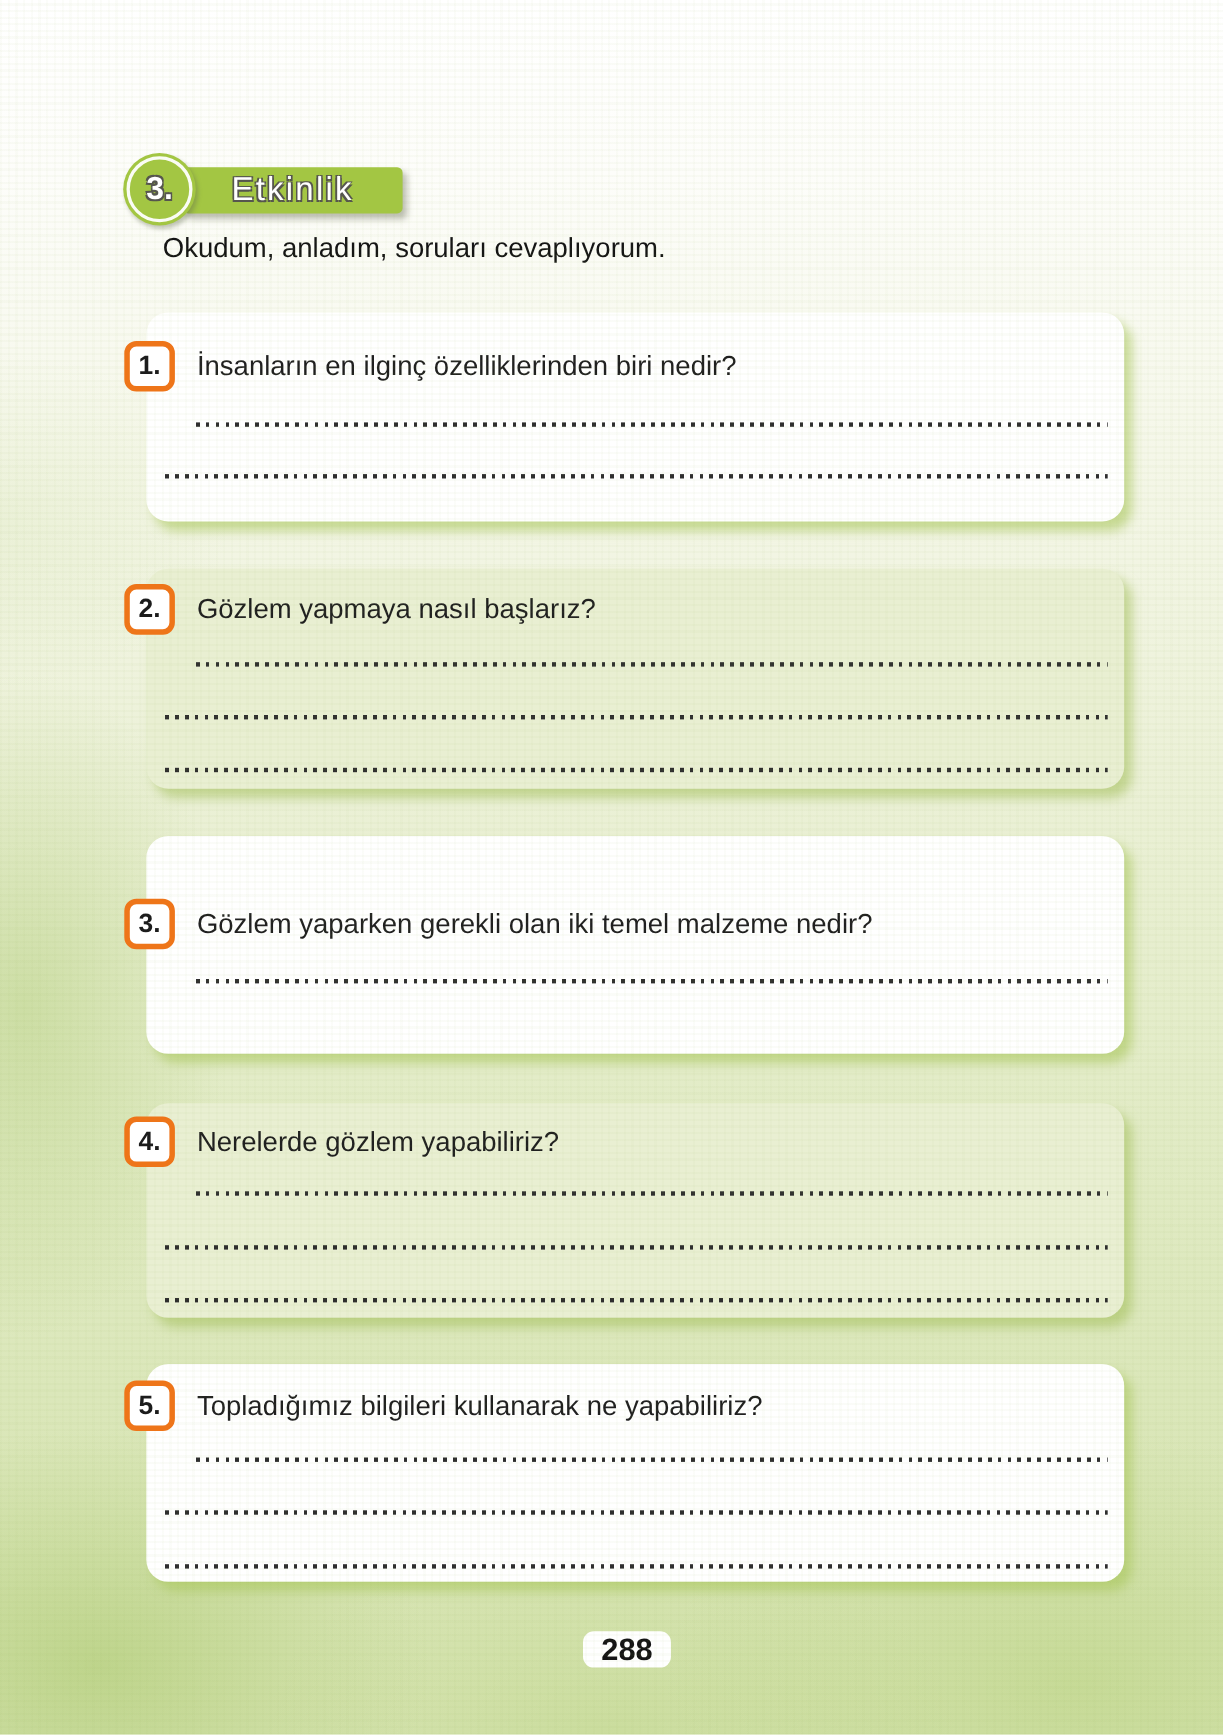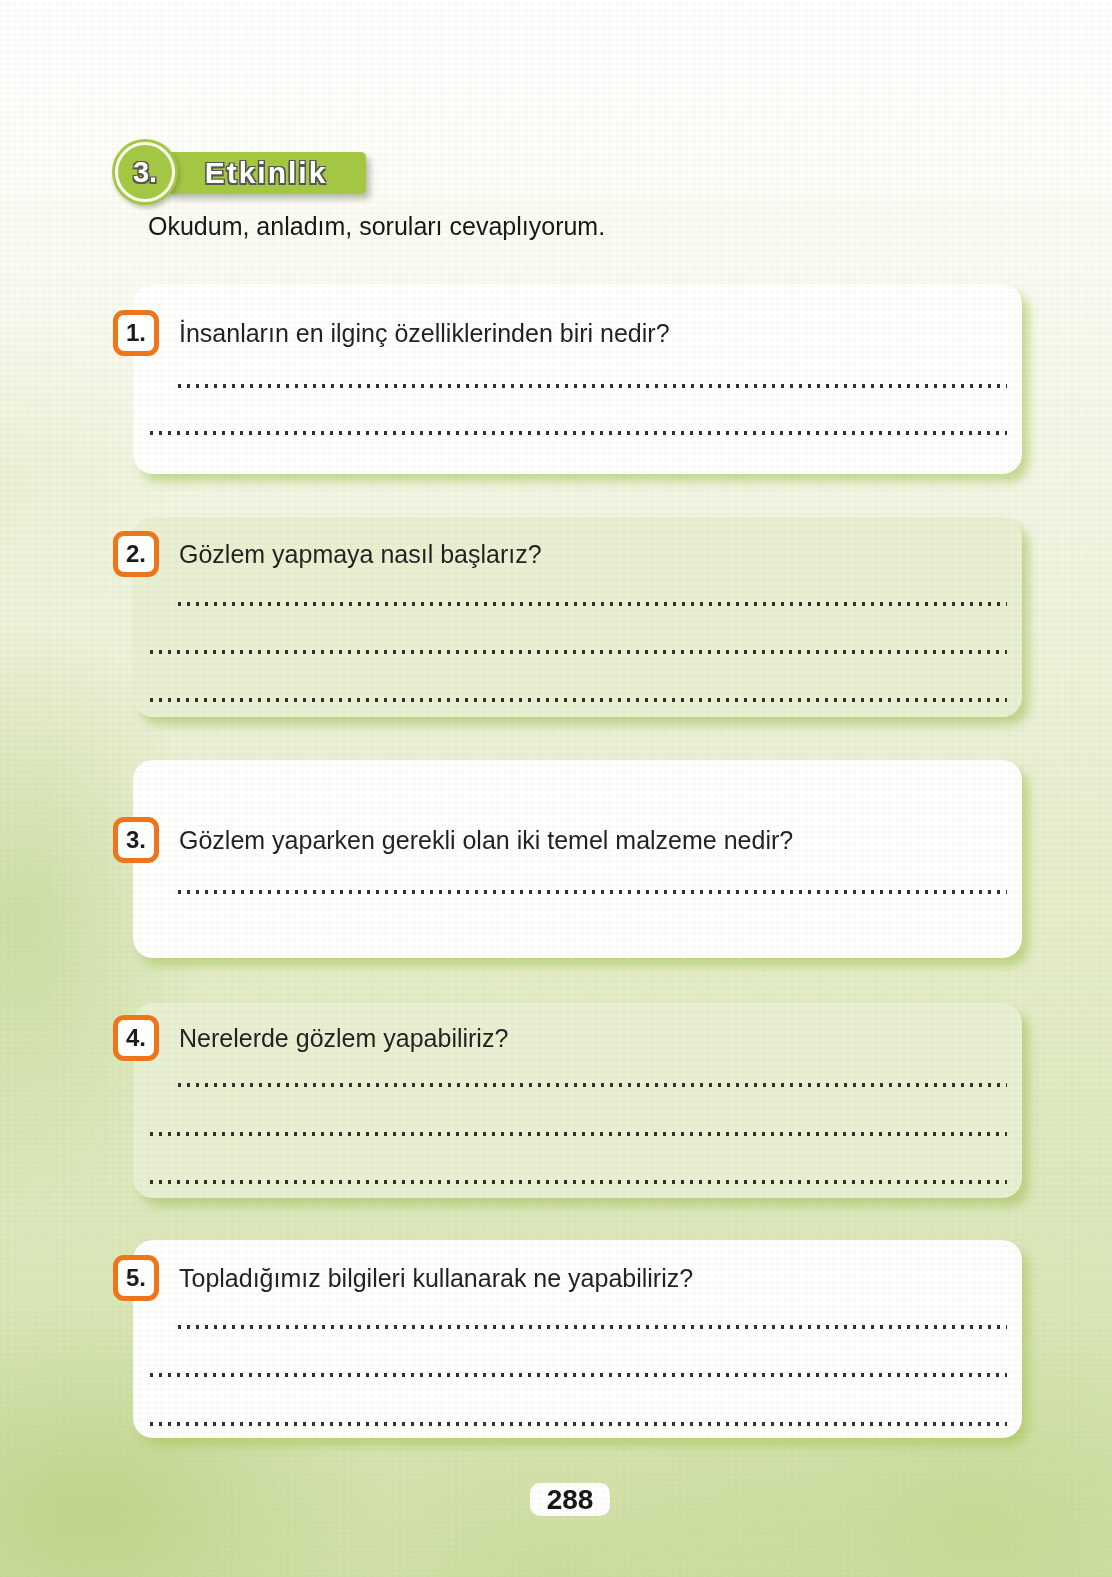--- a/index.html
+++ b/index.html
@@ -25,21 +25,21 @@
   }
 
   
   .activity-band{
     position:absolute;left:166px;top:152px;width:200px;height:42px;
     background:#a3c643;border-radius:5px;z-index:1;
     box-shadow:4px 5px 6px rgba(110,115,90,0.45);
     display:flex;align-items:center;justify-content:center;
   }
   .activity-band span{
-    color:#ffffff;font-size:30px;font-weight:bold;letter-spacing:2px;
+    color:#ffffff;font-size:30px;font-weight:normal;letter-spacing:2px;
     text-shadow:-1.5px -1.5px 0 #56564e, 1.5px -1.5px 0 #56564e,
                 -1.5px 1.5px 0 #56564e, 1.5px 1.5px 0 #56564e;
   }
   .activity-circle{
     position:absolute;left:112px;top:139px;width:66px;height:66px;
     background:#a3c643;border-radius:50%;z-index:2;
     box-shadow:2px 3px 4px rgba(100,110,80,0.40);
     display:flex;align-items:center;justify-content:center;
   }
   .activity-circle::before{

